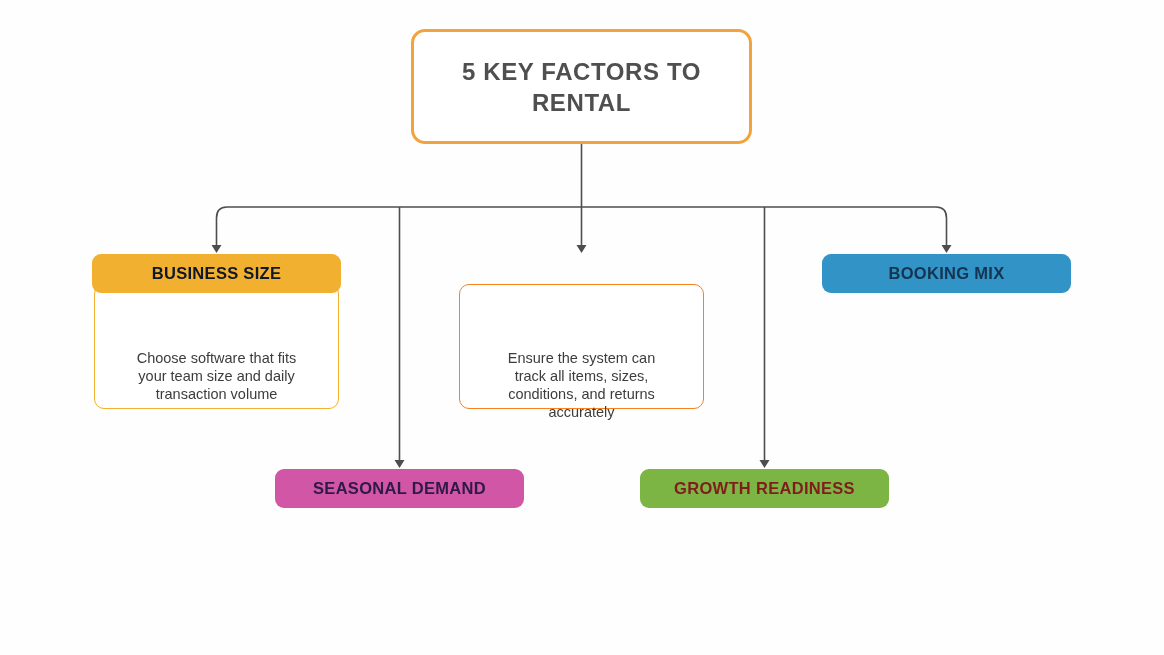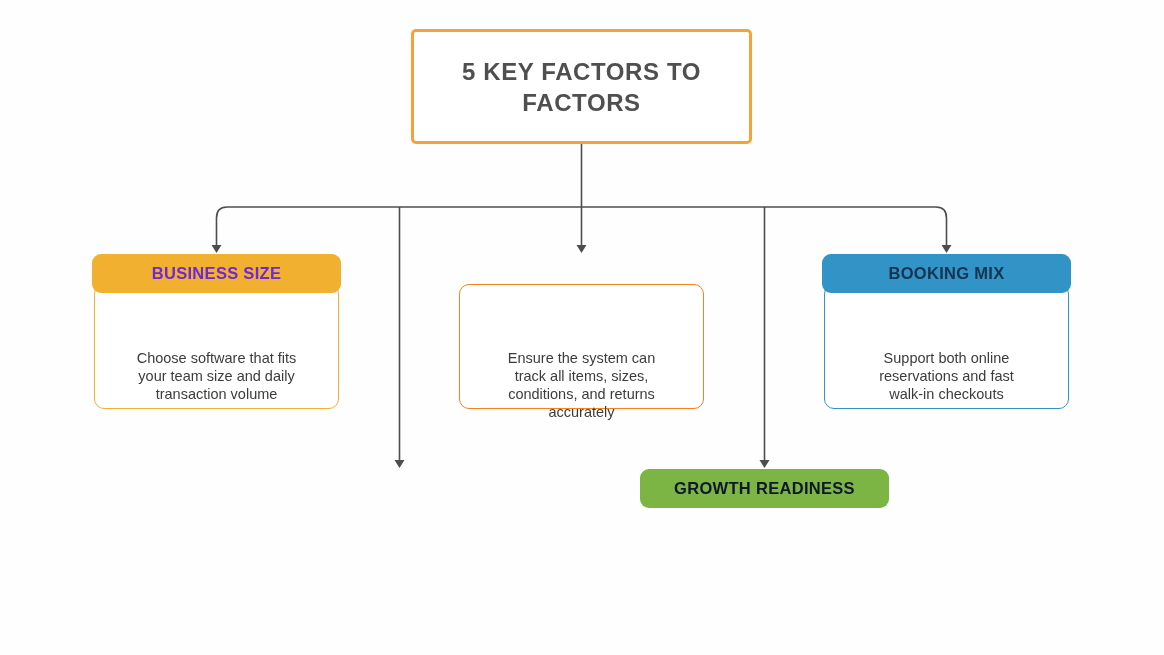--- a/index.html
+++ b/index.html
@@ -19,21 +19,21 @@
   
   .title-box {
     position: absolute;
     left: 411px;
     top: 29px;
     width: 341px;
     height: 115px;
     box-sizing: border-box;
     background: #ffffff;
     border: 3px solid #f2a33c;
-    border-radius: 5px;
+    border-radius: 14px;
     display: flex;
     flex-direction: column;
     align-items: center;
     justify-content: center;
     text-align: center;
     z-index: 3;
   }
   .title-line {
     font-size: 24px;
     font-weight: 700;
@@ -111,21 +111,21 @@
     margin-top: 33px;
   }
 </style>
 </head>
 <body>
 
 <div class="canvas" style="--line: #4d4d4d;">
 
   <div class="title-box" style="border-color: rgb(242, 163, 60);">
     <div class="title-line">5 KEY FACTORS TO</div>
-    <div class="title-line">FACTORS</div>
+    <div class="title-line">RENTAL</div>
   </div>
 
   <svg class="connectors" viewBox="0 0 1164 655">
     <path class="line" d="M581.5 144 V 207"></path>
     <path class="line" d="M216.5 250 V 218 Q 216.5 207 227 207 H 936 Q 946.5 207 946.5 218 V 250"></path>
     <path class="line" d="M581.5 207 V 250"></path>
     <path class="line" d="M399.5 207 V 464"></path>
     <path class="line" d="M764.5 207 V 464"></path>
     <path class="arrowhead" d="M211.5 245 L221.5 245 L216.5 253 Z"></path>
     <path class="arrowhead" d="M576.5 245 L586.5 245 L581.5 253 Z"></path>
@@ -134,46 +134,44 @@
     <path class="arrowhead" d="M759.5 460 L769.5 460 L764.5 468 Z"></path>
   </svg>
 
   <div class="card" style="left: 92px; top: 254px; height: 155px; --accent: #f1b02f;">
     <div class="card-body">
       <span>Choose software that fits
 your team size and daily
 transaction volume</span>
     </div>
     <div class="card-header">
-      <span style="color: #6d28d9;">BUSINESS SIZE</span>
+      <span style="color: #0f172a;">BUSINESS SIZE</span>
     </div>
   </div>
 
   <div class="card" style="left: 457px; top: 254px; height: 155px; --accent: #f5821f;">
     <div class="card-body">
       <span>Ensure the system can
 track all items, sizes,
 conditions, and returns
 accurately</span>
     </div>
   </div>
 
   <div class="card" style="left: 822px; top: 254px; height: 155px; --accent: #3193c6;">
-    <div class="card-body">
-      <span>Support both online
-reservations and fast
-walk-in checkouts</span>
-    </div>
     <div class="card-header">
       <span style="color: rgb(20, 52, 79);">BOOKING MIX</span>
     </div>
   </div>
 
   <div class="card" style="left: 275px; top: 469px; height: 156px; --accent: #d156a5;">
+    <div class="card-header">
+      <span style="color: rgb(46, 26, 69);">SEASONAL DEMAND</span>
+    </div>
   </div>
 
   <div class="card" style="left: 640px; top: 469px; height: 156px; --accent: #7cb544;">
     <div class="card-header">
-      <span style="color: #0f172a;">GROWTH READINESS</span>
+      <span style="color: #7f1d1d;">GROWTH READINESS</span>
     </div>
   </div>
 
 </div>
 
 </body></html>

